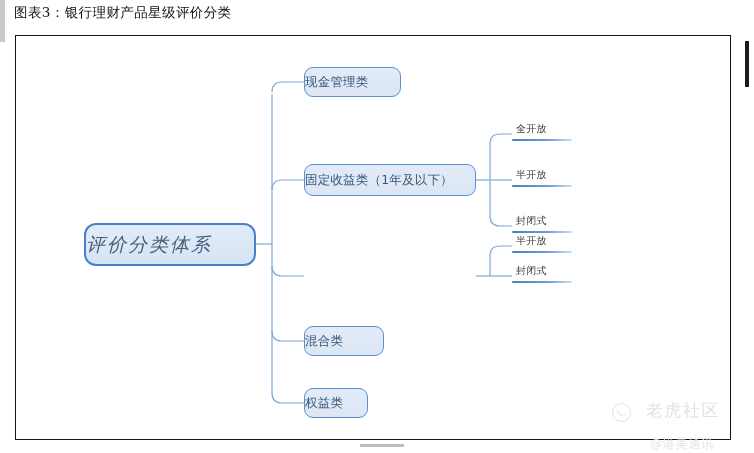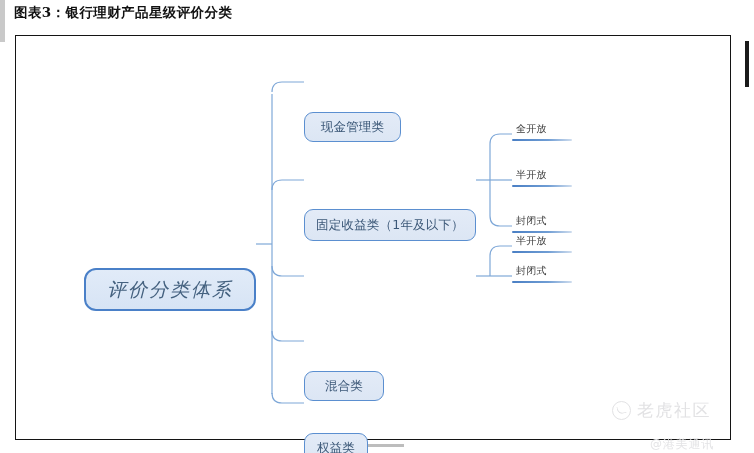--- a/index.html
+++ b/index.html
@@ -32,21 +32,21 @@
   
   .title-bar {
     position: absolute;
     left: 0px; top: 0px;
     width: 754px; height: 28px;
   }
   .title-text {
     position: absolute;
     left: 14px; top: 4px;
     font-family: "DejaVu Serif", "Liberation Serif", serif;
-    font-weight: bold;
+    font-weight: normal;
     font-size: 13.5px;
     color: #111111;
     letter-spacing: 0.4px;
     white-space: nowrap;
   }
 
   
   .frame {
     position: absolute;
     left: 15px; top: 35px;
@@ -78,29 +78,27 @@
     position: absolute;
     left: 0; top: 0;
   }
 
   
   .node {
     position: absolute;
     box-sizing: border-box;
     display: flex;
     align-items: center;
-    justify-content: center;
     background: linear-gradient(180deg, #e3ebf7 0%, #dce6f4 100%);
     border: 1.3px solid #5b8fd0;
     border-radius: 9px;
     color: #3c5878;
     font-size: 12.5px;
     white-space: nowrap;
     letter-spacing: 0.2px;
-    margin-top: 45px;
   }
   .node.root {
     background: linear-gradient(180deg, #e1ebf8 0%, #d7e4f5 100%);
     border: 2.3px solid #4a80c8;
     border-radius: 12px;
     font-size: 19px;
     color: #44617f;
     letter-spacing: 2px;
     font-style: italic;
   }
@@ -125,22 +123,22 @@
     width: 60px; height: 2.2px;
     background: linear-gradient(90deg, #4a7fc4 0%, #6f9dd4 60%, #cfddee 100%);
     border-radius: 1px;
   }
 
   
   .wm-main {
     position: absolute;
     left: 612px; top: 399px;
     display: flex;
-    align-items: center;
-    gap: 6px;
+    align-items: flex-end;
+    gap: 15px;
     color: #e2e2e4;
     font-size: 17px;
     letter-spacing: 1.5px;
     white-space: nowrap;
   }
   .wm-logo {
     width: 17px; height: 17px;
     border: 1.4px solid #e2e2e4;
     border-radius: 50%;
     position: relative;

